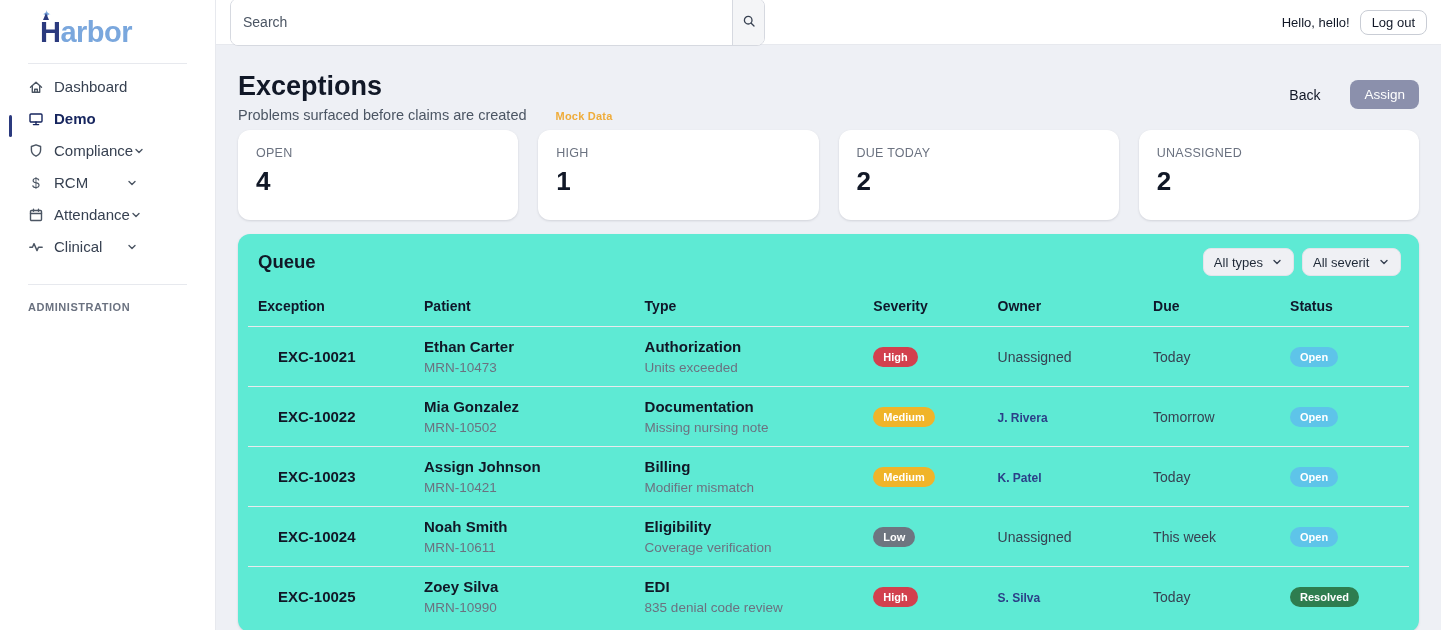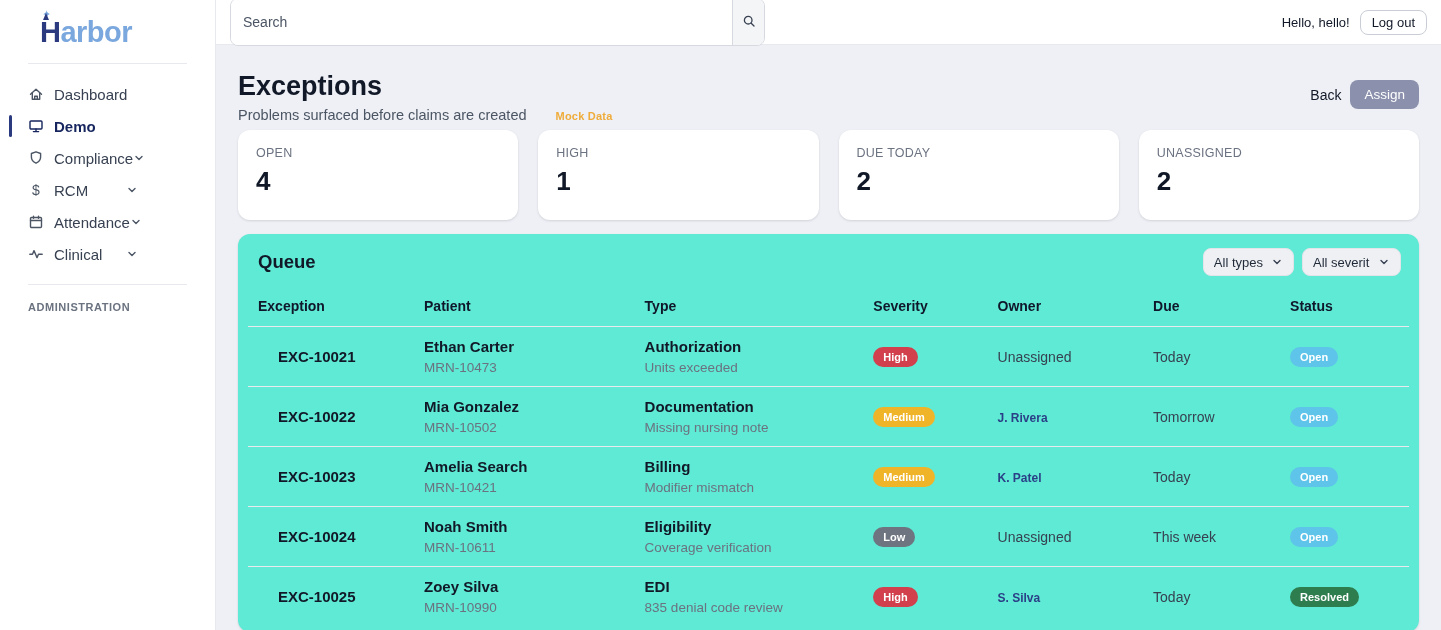--- a/index.html
+++ b/index.html
@@ -10,21 +10,21 @@
 
   
   .sidebar { width:216px; min-width:216px; background:#ffffff; border-right:1px solid #e7e9ee; height:100%; }
   .logo { padding:16px 0 10px 40px; position:relative; font-size:29px; font-weight:700; letter-spacing:-0.5px; cursor:pointer; }
   .logo-h { color:#2b3a7e; }
   .logo-rest { color:#7aa7dd; }
   .beacon { position:absolute; left:42px; top:8px; font-size:11px; color:#7aa7dd; }
   .beacon-tower { position:absolute; left:43px; top:13px; width:0; height:0; border-left:3px solid transparent; border-right:3px solid transparent; border-bottom:7px solid #2b3a7e; }
   .side-divider { height:1px; background:#e7e9ee; margin:4px 28px 0 28px; }
   nav { margin-top:14px; }
-  .nav-item { position:relative; display:flex; align-items:center; height:32px; padding-left:28px; width:160px; cursor:pointer; color:#374151; }
+  .nav-item { position:relative; display:flex; align-items:flex-start; height:32px; padding-left:28px; width:160px; cursor:pointer; color:#374151; }
   .nav-inner { display:flex; align-items:center; width:110px; }
   .nicon { width:16px; height:16px; margin-right:10px; color:#4b5563; display:inline-flex; align-items:center; justify-content:center; flex:0 0 16px; }
   .nicon svg { display:block; }
   .nlabel { font-size:15px; white-space:nowrap; }
   .nav-item.active .nlabel { font-weight:700; color:#16255e; }
   .nav-item.active .nicon { color:#16255e; }
   .active-bar { position:absolute; left:9px; top:5px; bottom:5px; width:3px; border-radius:2px; background:#2b3a7e; }
   .chev { margin-left:auto; color:#4b5563; display:inline-flex; }
   .section-label { margin:16px 0 6px 28px; font-size:11px; font-weight:700; letter-spacing:0.05em; color:#6b7280; }
   .side-divider.lower { margin-top:14px; }
@@ -40,21 +40,21 @@
   .greeting { font-size:13px; color:#111827; }
   .logout { font-family:inherit; font-size:13px; color:#111827; background:#fff; border:1px solid #c9cdd5; border-radius:8px; padding:4px 11px; cursor:pointer; }
 
   .content { padding:25px 22px 0 22px; }
 
   .page-head { display:flex; align-items:flex-start; }
   .page-title { font-size:27px; font-weight:700; color:#111827; line-height:32px; }
   .sub-row { margin-top:5px; display:flex; align-items:baseline; gap:29px; }
   .subtitle { font-size:14.5px; color:#4b5563; }
   .mock { font-size:11px; font-weight:700; color:#efac3a; letter-spacing:0.02em; }
-  .head-actions { margin-left:auto; display:flex; align-items:center; gap:7px; margin-top:10px; }
+  .head-actions { margin-left:auto; display:flex; align-items:center; gap:28px; margin-top:10px; }
   .back { font-family:inherit; font-size:14px; color:#111827; background:transparent; border:none; cursor:pointer; padding:4px 2px; }
   .assign { font-family:inherit; font-size:13.5px; font-weight:400; color:#ffffff; background:#8b90ac; border:none; border-radius:8px; padding:7px 14px; cursor:pointer; }
 
   .stats { display:grid; grid-template-columns:repeat(4,1fr); gap:20px; margin-top:7px; }
   .stat-card { background:#fff; border-radius:12px; height:90px; padding:16px 18px; box-shadow:0 1px 2px rgba(16,24,40,.05), 0 1px 3px rgba(16,24,40,.08); }
   .stat-label { font-size:12.5px; color:#6b7280; letter-spacing:0.02em; }
   .stat-value { margin-top:6px; font-size:26px; font-weight:600; color:#111827; }
 
   .queue-card { margin-top:14px; background:#5eead4; border-radius:12px; padding:14px 10px 6px 10px; box-shadow:0 1px 2px rgba(16,24,40,.05), 0 1px 3px rgba(16,24,40,.08); min-height:358px; }
   .queue-head { display:flex; align-items:center; padding:0 8px 0 10px; }
@@ -320,21 +320,21 @@
     </td>
     <td><span class="badge sev-medium">Medium</span></td>
     <td><span class="owner-name">J. Rivera</span></td>
     <td><span class="due">Tomorrow</span></td>
     <td><span class="badge st-open">Open</span></td>
   </tr>
 
   <tr class="qrow">
     <td><span class="cell-id">EXC-10023</span></td>
     <td>
-      <div class="c-main">Amelia Search</div>
+      <div class="c-main">Assign Johnson</div>
       <div class="c-sub">MRN-10421</div>
     </td>
     <td>
       <div class="c-main">Billing</div>
       <div class="c-sub">Modifier mismatch</div>
     </td>
     <td><span class="badge sev-medium">Medium</span></td>
     <td><span class="owner-name">K. Patel</span></td>
     <td><span class="due">Today</span></td>
     <td><span class="badge st-open">Open</span></td>

